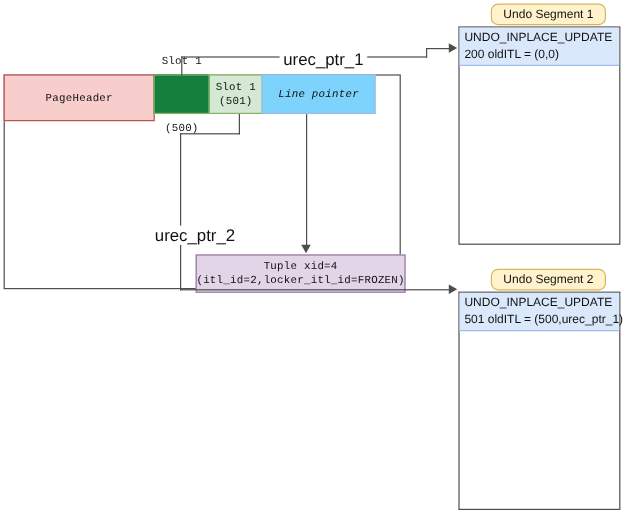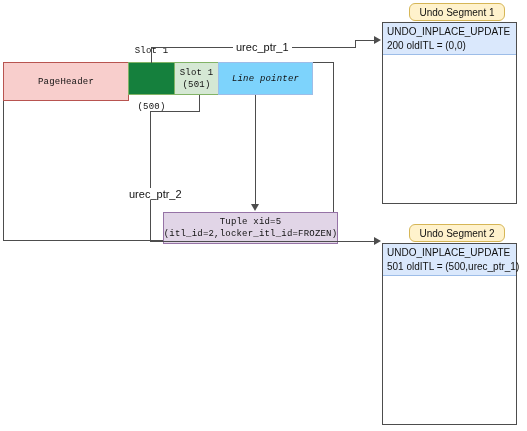--- a/index.html
+++ b/index.html
@@ -51,21 +51,21 @@
   
   .ln{position:absolute;background:#4d4d4d;}
   .lh{height:1.3px;}
   .lv{width:1.3px;}
   .arrow-r{position:absolute;width:0;height:0;
            border-top:4px solid transparent;border-bottom:4px solid transparent;
            border-left:7px solid #4d4d4d;}
   .arrow-d{position:absolute;width:0;height:0;
            border-left:4px solid transparent;border-right:4px solid transparent;
            border-top:7px solid #4d4d4d;}
-  .edge-label{position:absolute;background:#ffffff;font-size:11px;color:#111;
+  .edge-label{position:absolute;background:#ffffff;font-size:14px;color:#111;
               padding:0 3px;white-space:nowrap;}
 </style>
 </head>
 <body>
 
 <div class="stage">
 
   <div id="page-rect" class="box"></div>
 
   <div id="page-header" class="box mono">PageHeader</div>
@@ -76,21 +76,21 @@
   </div>
 
   <div id="slot-2" class="box">
     <span class="mono">Slot 1</span>
     <span class="mono">(501)</span>
   </div>
 
   <div id="line-pointer" class="box mono">Line pointer</div>
 
   <div id="tuple-box" class="box">
-    <span class="mono">Tuple xid=5</span>
+    <span class="mono">Tuple xid=4</span>
     <span class="mono">(itl_id=2,locker_itl_id=FROZEN)</span>
   </div>
 
   <div class="ln lv" style="left:151px;top:47px;height:16px;"></div>
   <div class="ln lh" style="left:151px;top:47px;width:205px;"></div>
   <div class="ln lv" style="left:355px;top:40px;height:8px;"></div>
   <div class="ln lh" style="left:355px;top:40px;width:20px;"></div>
   <div class="arrow-r" style="left:374px;top:36px;"></div>
   <div class="edge-label" style="left:233px;top:41px;">urec_ptr_1</div>
 

